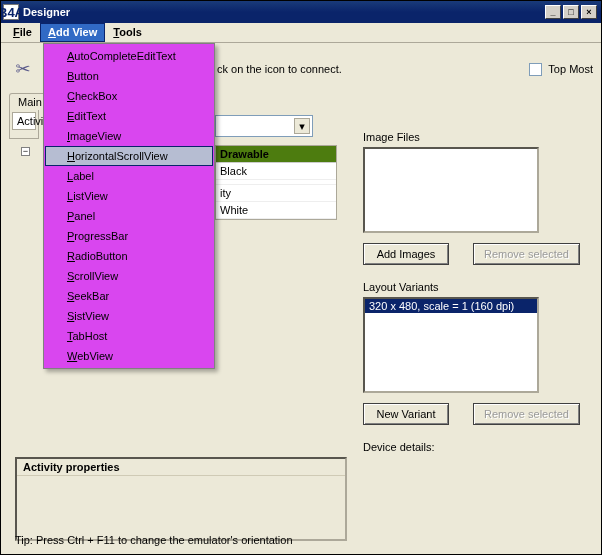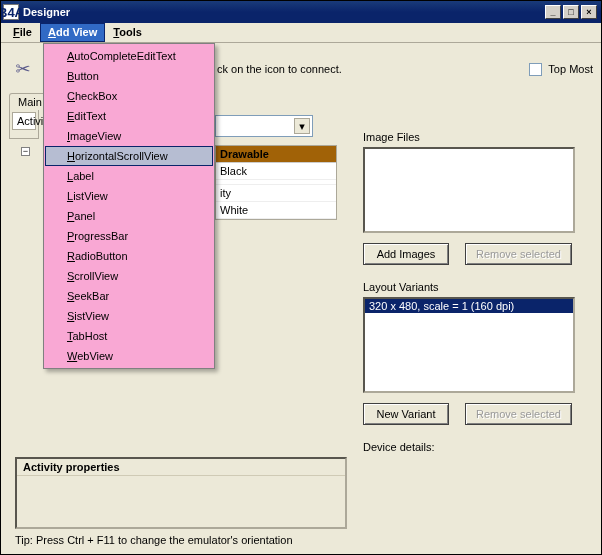--- a/index.html
+++ b/index.html
@@ -107,60 +107,60 @@
     position: absolute; top: 104px; left: 20px;
     width: 9px; height: 9px; border: 1px solid #808080; background: #fff;
     font-size: 9px; line-height: 7px; text-align: center; color: #000;
   }
   
   .propgrid {
     position: absolute; top: 102px; left: 214px; width: 122px;
     border: 1px solid #aca899; background: #fff;
   }
   .propgrid .hdr {
-    background: #a16207; padding: 2px 4px; border-bottom: 1px solid #ccc;
+    background: #4d7c0f; padding: 2px 4px; border-bottom: 1px solid #ccc;
     font-weight: bold;
   }
   .propgrid .row { padding: 2px 4px; border-bottom: 1px solid #eee; }
   
   .actbox {
-    position: absolute; left: 14px; top: 414px; width: 332px; height: 72px;
+    position: absolute; left: 14px; top: 414px; width: 332px; height: 84px;
     border: 2px inset #aca899; background: #ece9d8;
   }
   .actbox .hdr {
     font-weight: bold; padding: 2px 6px;
     border-bottom: 1px solid #cfcab5;
   }
   
   .tip { position: absolute; left: 14px; bottom: 8px; }
   
   .rightcol { position: absolute; left: 362px; top: 88px; width: 224px; }
   .lbl { margin-bottom: 4px; }
   .listbox {
     border: 2px inset #aca899; background: #fff;
-    width: 212px; height: 86px;
+    width: 176px; height: 86px;
   }
   .listbox.small { height: 96px; }
-  .btnrow { display: flex; gap: 16px; margin: 10px 0 16px; }
+  .btnrow { display: flex; gap: 24px; margin: 10px 0 16px; }
   .btn {
     border: 1px solid #404040; background: #ece9d8;
     padding: 4px 10px; min-width: 86px; text-align: center;
     box-shadow: inset 1px 1px 0 #fff, inset -1px -1px 0 #808080;
     cursor: default;
   }
   .btn.disabled { color: #9a9a9a; text-shadow: 1px 1px 0 #fff; }
   .variant-sel {
     background: #0a246a; color: #fff; padding: 1px 4px;
     display: block;
   }
   
   .dropdown {
     position: absolute; top: 42px; left: 42px;
     width: 172px;
-    background: #f9a8d4;
+    background: #d946ef;
     border: 1px solid #808080;
     box-shadow: 3px 3px 4px rgba(0,0,0,0.3);
     padding: 2px 1px;
     z-index: 100;
   }
   .dd-item {
     padding: 4px 18px 4px 22px;
     cursor: default;
     white-space: nowrap;
   }

